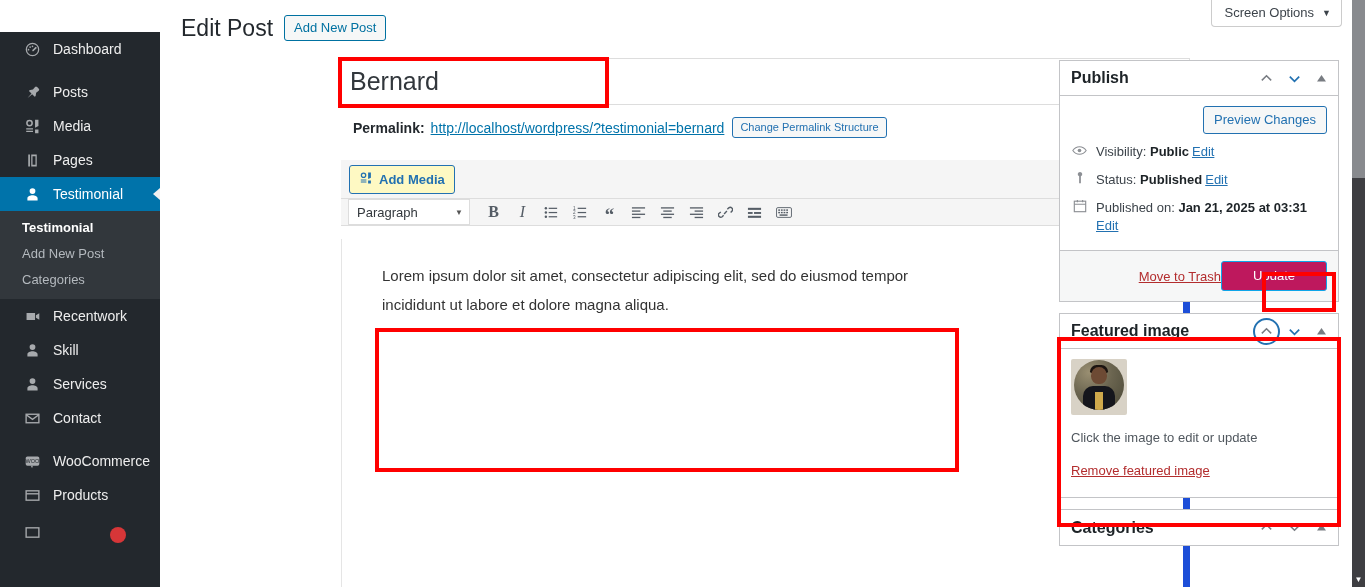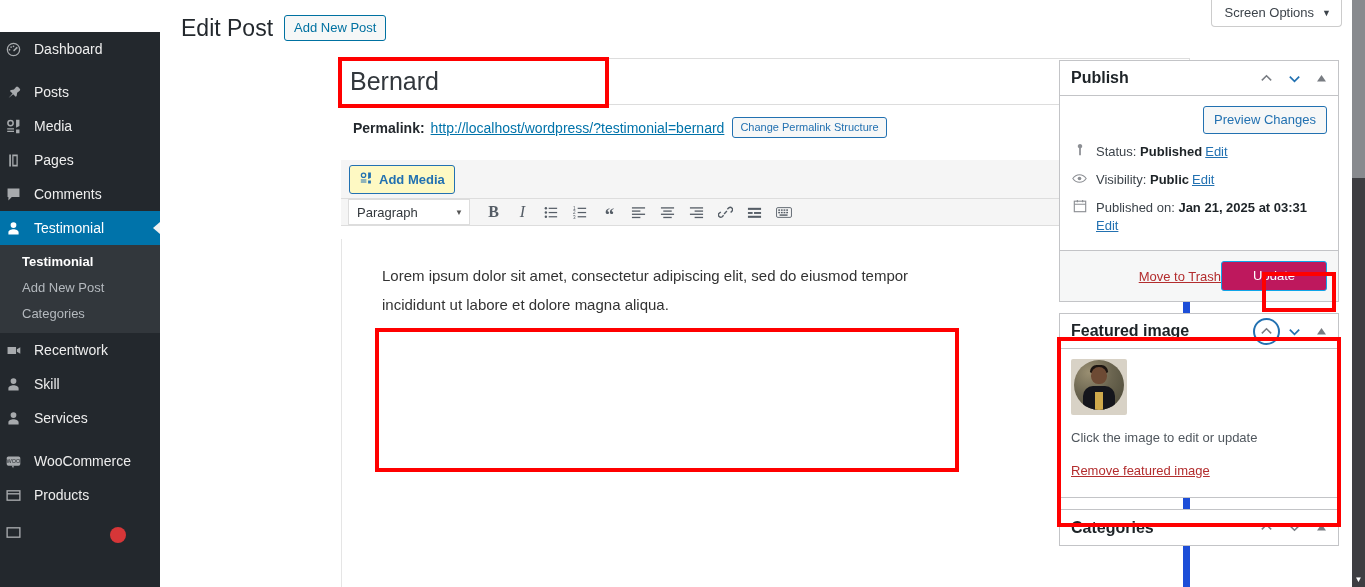--- a/index.html
+++ b/index.html
@@ -13,21 +13,21 @@
   }
   #app { position: relative; width: 1365px; height: 587px; background: #ffffff; }
 
   
   #sidebar {
     position: absolute; left: 0; top: 32px; width: 160px; height: 555px;
     background: #23282d; color: #eee; overflow: hidden;
   }
   .menu-item {
     display: flex; align-items: center; height: 34px;
-    padding: 0 0 0 3px; color: #eeeeee; font-size: 14px;
+    padding: 0 0 0 22px; color: #eeeeee; font-size: 14px;
     cursor: pointer; position: relative; white-space: nowrap;
   }
   .menu-item .mlabel { margin-left: 11px; }
   .menu-item.current {
     background: #0073aa; color: #fff; font-weight: 400;
   }
   .menu-item.current::after {
     content: ""; position: absolute; right: 0; top: 50%;
     margin-top: -6px; width: 0; height: 0;
     border-top: 6px solid transparent; border-bottom: 6px solid transparent;
@@ -276,28 +276,20 @@
 
     <div class="menu-item">
       <span class="menu-icon">
         <svg width="17" height="17" viewBox="0 0 20 20" fill="#a7aaad">
             <path d="M5 3h2v14H5zM8.5 3H15v14H8.5zm1.5 2v10h3.5V5z"></path>
           </svg>
       </span>
       <span class="mlabel">Pages</span>
     </div>
 
-    <div class="menu-item">
-      <span class="menu-icon">
-        <svg width="17" height="17" viewBox="0 0 20 20" fill="#a7aaad">
-            <path d="M3 3h14v10H8l-4 4v-4H3z"></path>
-          </svg>
-      </span>
-      <span class="mlabel">Comments</span>
-    </div>
 
     <div class="menu-item current">
       <span class="menu-icon">
         <svg width="17" height="17" viewBox="0 0 20 20" fill="#ffffff">
             <path d="M10 9.3a3.4 3.4 0 10-3.4-3.4A3.4 3.4 0 0010 9.3zm0 1.7c-2.6 0-6 1.3-6 3.3V17h12v-2.7c0-2-3.4-3.3-6-3.3z"></path>
           </svg>
       </span>
       <span class="mlabel">Testimonial</span>
     </div>
 
@@ -327,20 +319,29 @@
 
     <div class="menu-item">
       <span class="menu-icon">
         <svg width="17" height="17" viewBox="0 0 20 20" fill="#a7aaad">
             <path d="M10 9.3a3.4 3.4 0 10-3.4-3.4A3.4 3.4 0 0010 9.3zm0 1.7c-2.6 0-6 1.3-6 3.3V17h12v-2.7c0-2-3.4-3.3-6-3.3z"></path>
           </svg>
       </span>
       <span class="mlabel">Services</span>
     </div>
 
+    <div class="menu-item">
+      <span class="menu-icon">
+        <svg width="17" height="17" viewBox="0 0 20 20" fill="none" stroke="#a7aaad" stroke-width="1.6">
+            <rect x="2.5" y="5" width="15" height="10"></rect>
+            <path d="M2.5 5.5l7.5 5.5 7.5-5.5"></path>
+          </svg>
+      </span>
+      <span class="mlabel">Contact</span>
+    </div>
 
     <div class="menu-sep"></div>
 
     <div class="menu-item">
       <span class="menu-icon">
         <svg width="17" height="17" viewBox="0 0 20 20">
             <rect x="2" y="4" width="16" height="11" rx="2" fill="#a7aaad"></rect>
             <path d="M8 15l1.5 3 1-3z" fill="#a7aaad"></path>
             <text x="10" y="12" font-size="6.5" fill="#23282d" text-anchor="middle" font-family="Liberation Sans, sans-serif">WOO</text>
           </svg>
@@ -535,40 +536,40 @@
           </span>
         </div>
 
         <div class="panel-body">
           <div class="preview-row">
             <span class="preview-btn">Preview Changes</span>
           </div>
 
           <div class="misc-row">
             <span class="misc-icon">
+              <svg width="15" height="15" viewBox="0 0 18 12" fill="none" stroke="#8c8f94" stroke-width="1.3">
+                  <path d="M1 6s3-4.5 8-4.5S17 6 17 6s-3 4.5-8 4.5S1 6 1 6z"></path>
+                  <circle cx="9" cy="6" r="2.2" fill="#8c8f94" stroke="none"></circle>
+                </svg>
+            </span>
+            <span>
+              <span>Visibility:</span>
+              <b>Public</b><span class="inline-edit">Edit</span>
+            </span>
+          </div>
+
+          <div class="misc-row">
+            <span class="misc-icon">
               <svg width="14" height="14" viewBox="0 0 16 16" fill="#8c8f94">
                   <path d="M8 1a2.6 2.6 0 00-1 5v8h2V6a2.6 2.6 0 00-1-5z"></path>
                 </svg>
             </span>
             <span>
               <span>Status:</span>
               <b>Published</b><span class="inline-edit">Edit</span>
-            </span>
-          </div>
-
-          <div class="misc-row">
-            <span class="misc-icon">
-              <svg width="15" height="15" viewBox="0 0 18 12" fill="none" stroke="#8c8f94" stroke-width="1.3">
-                  <path d="M1 6s3-4.5 8-4.5S17 6 17 6s-3 4.5-8 4.5S1 6 1 6z"></path>
-                  <circle cx="9" cy="6" r="2.2" fill="#8c8f94" stroke="none"></circle>
-                </svg>
-            </span>
-            <span>
-              <span>Visibility:</span>
-              <b>Public</b><span class="inline-edit">Edit</span>
             </span>
           </div>
 
           <div class="misc-row">
             <span class="misc-icon">
               <svg width="14" height="14" viewBox="0 0 16 16" fill="none" stroke="#8c8f94" stroke-width="1.3">
                   <rect x="1.5" y="2.5" width="13" height="12"></rect>
                   <path d="M1.5 6h13M5 1.2v2.6M11 1.2v2.6"></path>
                 </svg>
             </span>

